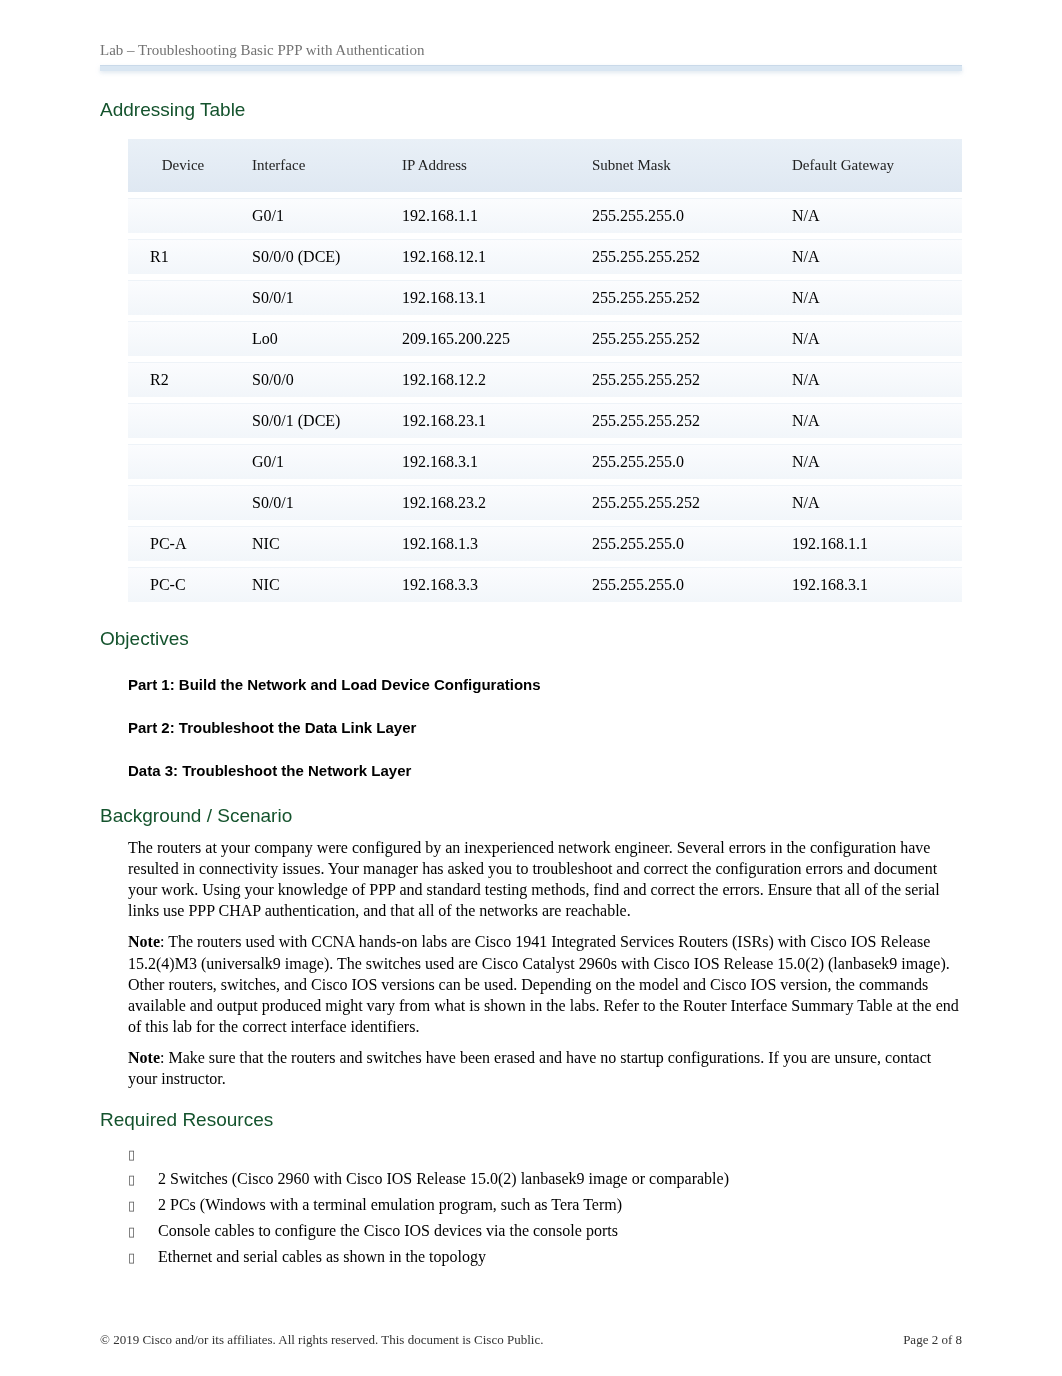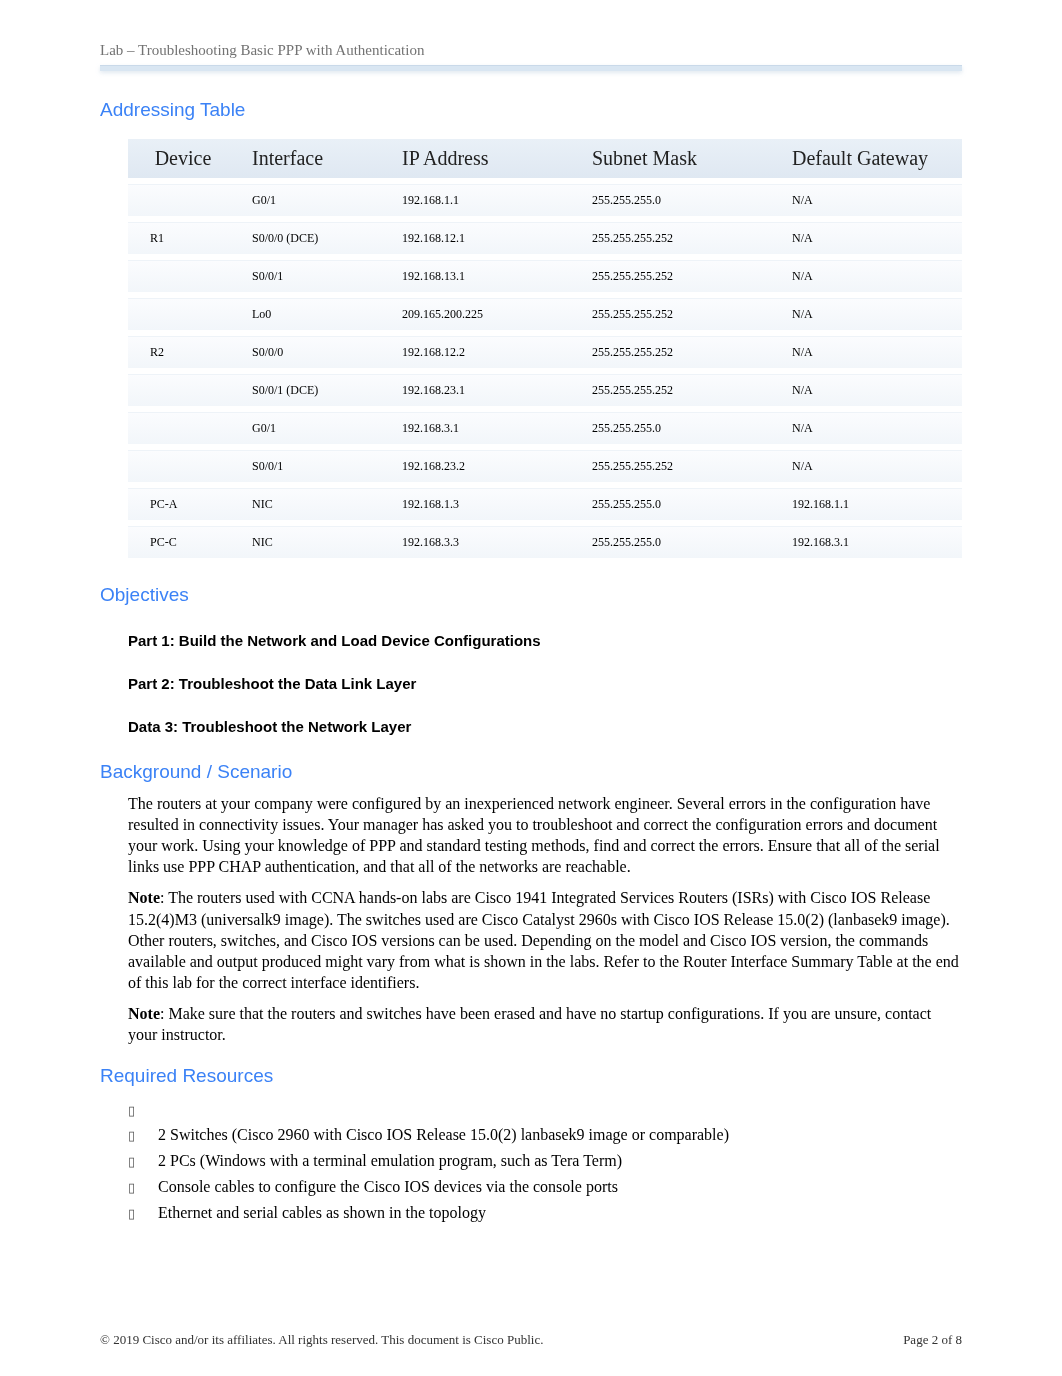--- a/index.html
+++ b/index.html
@@ -23,44 +23,44 @@
     height: 6px;
     background: #d9e6f2;
     border-top: 1px solid #c9d9e9;
     margin-bottom: 28px;
     box-shadow: 0 2px 4px rgba(180,200,220,0.4);
   }
   h2.section {
     font-family: Arial, Helvetica, sans-serif;
     font-size: 19px;
     font-weight: 400;
-    color: #3b82f6;
+    color: #14532d;
     margin: 20px 0 10px 0;
   }
   .table-wrap {
     margin: 12px 0 6px 28px;
   }
   table.addr {
     border-collapse: separate;
     border-spacing: 0 6px;
     width: 100%;
   }
   table.addr thead th {
     background: linear-gradient(#e9f0f7, #dfe8f2);
     font-family: "Times New Roman", serif;
     font-weight: 400;
-    font-size: 20px;
+    font-size: 15px;
     text-align: left;
-    padding: 8px 14px;
+    padding: 18px 14px;
     color: #222;
   }
   table.addr thead th:first-child { text-align: center; }
   table.addr tbody td {
     background: linear-gradient(#fbfcfe, #f2f6fa);
-    font-size: 12px;
+    font-size: 16px;
     padding: 8px 14px;
     vertical-align: middle;
     border-top: 1px solid #eef3f8;
   }
   table.addr tbody td.device {
     text-align: left;
     padding-left: 22px;
   }
   .col-device { width: 110px; }
   .col-intf   { width: 150px; }

